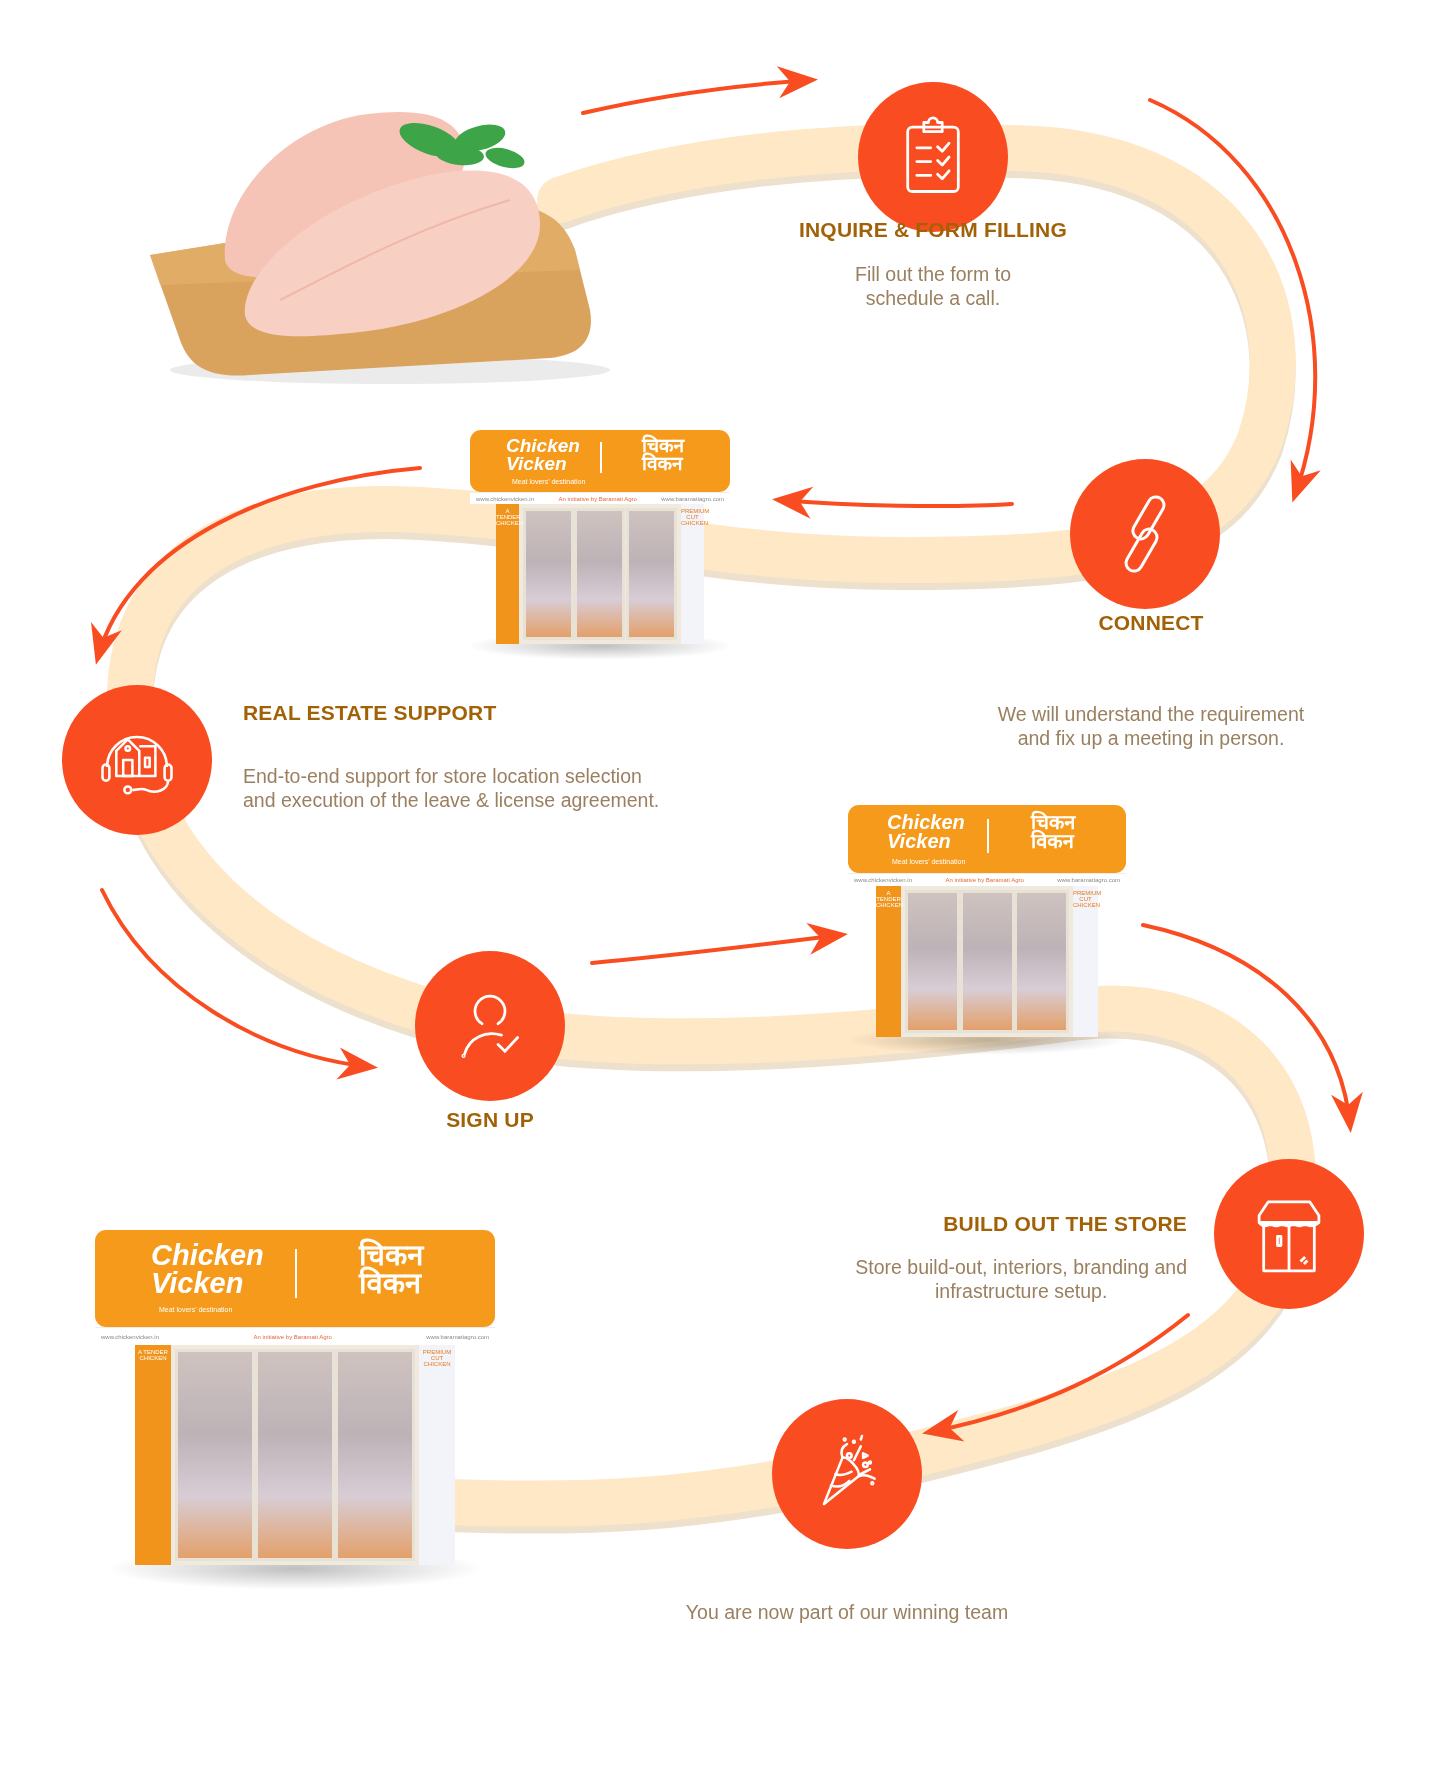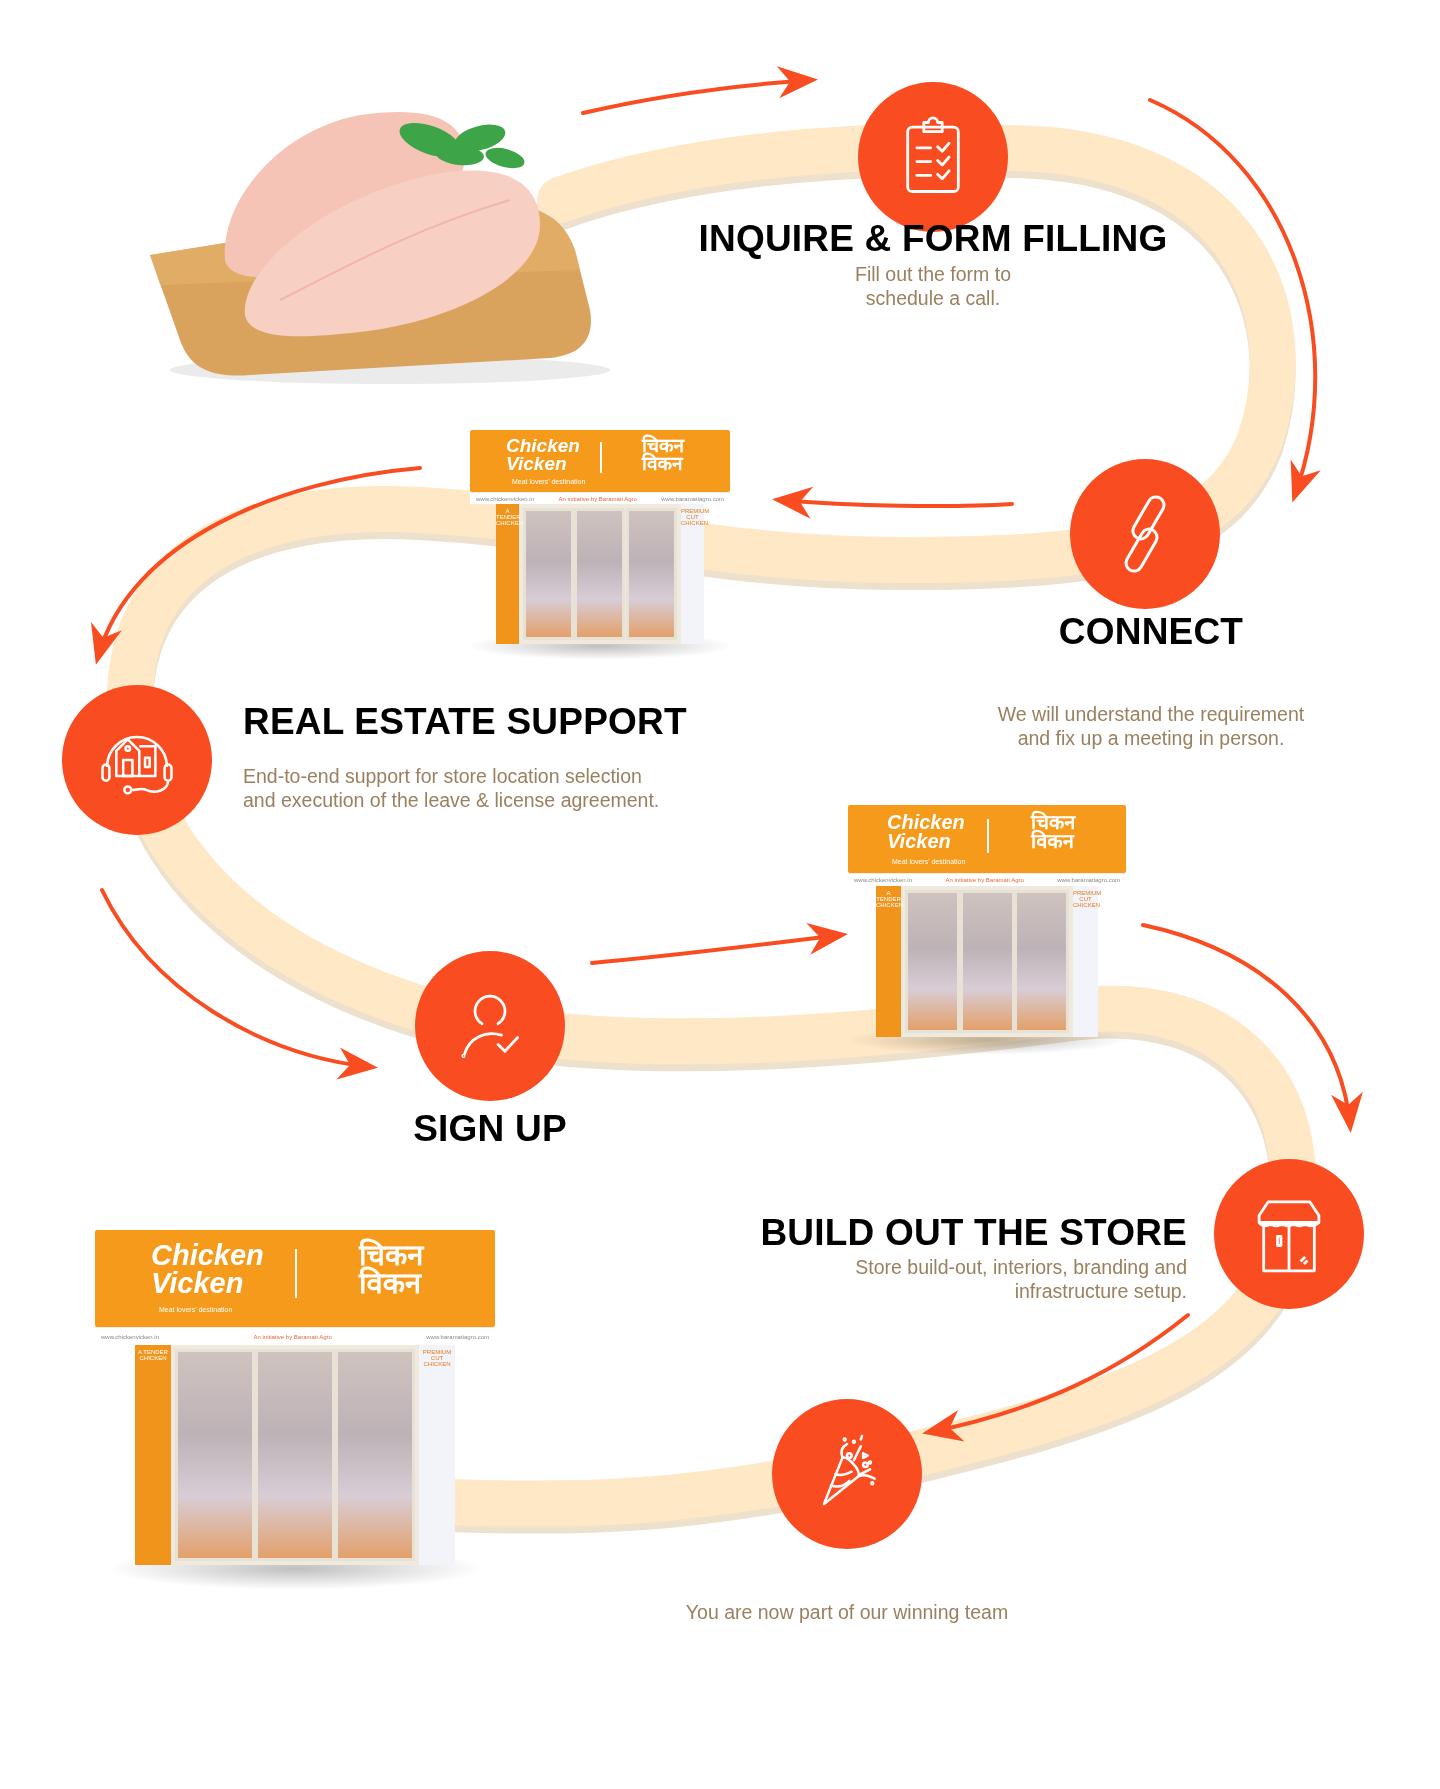--- a/index.html
+++ b/index.html
@@ -1,25 +1,25 @@
 <!DOCTYPE html>
 <html><head>
 <meta charset="utf-8">
 <style>
   html, body { margin:0; padding:0; background:#ffffff; }
   body { width:1440px; height:1789px; position:relative; overflow:hidden; font-family:"Liberation Sans", sans-serif; }
   #canvas { position:absolute; left:0; top:0; width:1440px; height:1789px; }
   .step-circle { position:absolute; width:150px; height:150px; border-radius:50%; background:#F94D21; display:flex; align-items:center; justify-content:center; }
   .step-circle svg { width:92px; height:92px; }
-  .step-title { position:absolute; color:#000000; font-weight:700; font-size:37px; letter-spacing:0.2px; white-space:nowrap; }
+  .step-title { position:absolute; color:#a16207; font-weight:700; font-size:21px; letter-spacing:0.2px; white-space:nowrap; }
   .step-desc { position:absolute; color:#9A8060; font-size:19.5px; line-height:24px; white-space:nowrap; }
   .center { text-align:center; transform:translateX(-50%); }
   .right { text-align:right; transform:translateX(-100%); }
   .store { position:absolute; }
-  .store .sign { position:absolute; left:0; top:0; right:0; background:#F59A1B; border-radius:2px; overflow:hidden; }
+  .store .sign { position:absolute; left:0; top:0; right:0; background:#F59A1B; border-radius:11px; overflow:hidden; }
   .store .sign .brand { position:absolute; color:#fff; font-weight:700; font-style:italic; line-height:0.95; }
   .store .sign .tag { position:absolute; color:#fff; font-size:7px; }
   .store .sign .divider { position:absolute; width:2px; background:#fff; }
   .store .strip { position:absolute; left:0; right:0; background:#fff; border-top:1px solid #eee; font-size:6px; color:#888; }
   .store .front { position:absolute; background:#EFE9DE; }
   .store .pillar-l { position:absolute; background:#F0941C; }
   .store .pillar-r { position:absolute; background:#F3F4FA; }
   .store .glass { position:absolute; background:linear-gradient(180deg,#cfc3c0 0%,#bdb2b6 40%,#d8cdd6 70%,#e3a06a 100%); border:3px solid #e8e2d6; box-sizing:border-box; }
   .store .shadow { position:absolute; background:radial-gradient(ellipse at center, rgba(0,0,0,0.25) 0%, rgba(0,0,0,0) 70%); }
 </style>
@@ -217,21 +217,21 @@
       <path d="M22 12 H58 L66 24 V30 H14 V24 Z"></path>
       <path d="M14 30 C17 34, 21 34, 24 30 C27 34, 31 34, 34 30 C37 34, 41 34, 44 30 C47 34, 51 34, 54 30 C57 34, 61 34, 66 30"></path>
       <rect x="18" y="32" width="44" height="40"></rect>
       <line x1="40" y1="32" x2="40" y2="72"></line>
       <rect x="30" y="42" width="3" height="8"></rect>
       <line x1="50" y1="64" x2="54" y2="60"></line>
         <line x1="53" y1="66" x2="56" y2="63"></line>
     </svg>
   </div>
   <div class="step-title right" style="left:1187px;top:1212px;">BUILD OUT THE STORE</div>
-  <div class="step-desc right" style="left:1187px;top:1255px;">
+  <div class="step-desc right" style="left:1187px;top:1255px;text-align:center;">
     <div>Store build-out, interiors, branding and</div>
     <div>infrastructure setup.</div>
   </div>
 
   <div class="step-circle" style="left:772px;top:1399px;">
     <svg viewBox="0 0 80 80" fill="none" stroke="#fff" stroke-width="2.2" stroke-linecap="round" stroke-linejoin="round">
       <path d="M20 66 L36 26 C40 24, 52 36, 50 42 Z"></path>
       <path d="M26 50 C32 52, 38 50, 42 46"></path>
         <path d="M30 40 C34 42, 40 40, 44 38"></path>
       <path d="M36 26 C34 20, 36 16, 40 14"></path>

